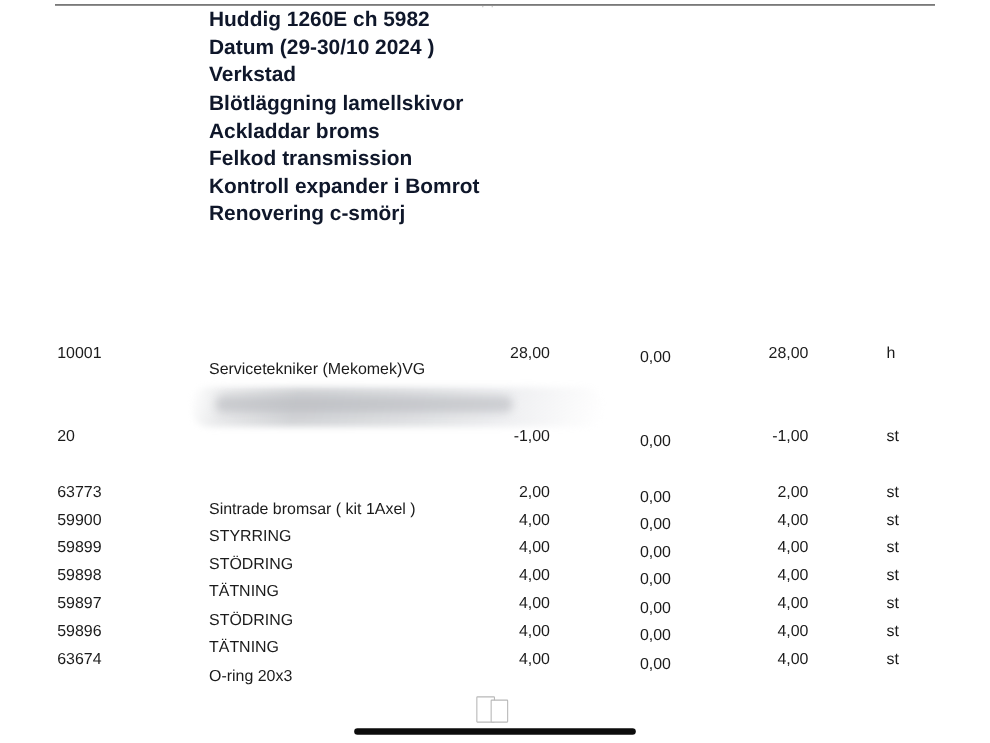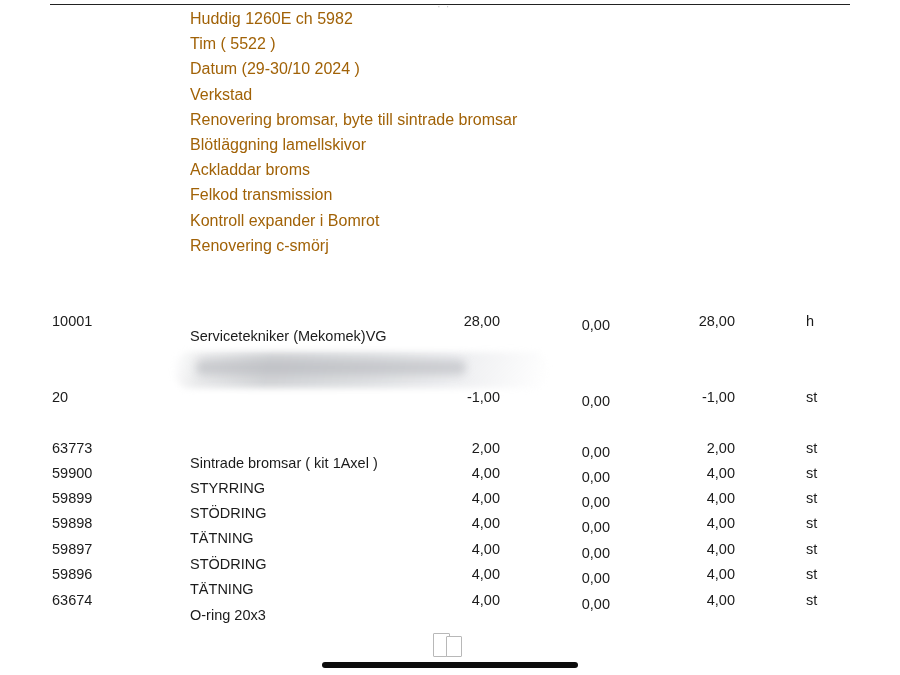--- a/index.html
+++ b/index.html
@@ -37,24 +37,25 @@
     color: #c9c9c9;
     letter-spacing: 1px;
   }
   .desc-block {
     position: absolute;
     left: 190px;
     top: 6px;
     width: 600px;
   }
   .desc-line {
-    font-size: 16px;
+    font-size: 19px;
     line-height: 25.2px;
-    color: #a16207;
-    white-space: nowrap;
+    color: #0f172a;
+    white-space: nowrap;
+    font-weight: bold;
   }
   .rows {
     position: absolute;
     left: 0;
     top: 0;
     width: 900px;
   }
   .row {
     position: absolute;
     left: 0;
@@ -178,24 +179,22 @@
 <body>
 
 <div class="page">
 
   <div class="top-rule"></div>
 
   <div class="faint-mark">· ·</div>
 
   <div class="desc-block">
       <div class="desc-line">Huddig 1260E ch 5982</div>
-      <div class="desc-line">Tim ( 5522 )</div>
       <div class="desc-line">Datum (29-30/10 2024 )</div>
       <div class="desc-line">Verkstad</div>
-      <div class="desc-line">Renovering bromsar, byte till sintrade bromsar</div>
       <div class="desc-line">Blötläggning lamellskivor</div>
       <div class="desc-line">Ackladdar broms</div>
       <div class="desc-line">Felkod transmission</div>
       <div class="desc-line">Kontroll expander i Bomrot</div>
       <div class="desc-line">Renovering c-smörj</div>
     </div>
 
   <div class="rows">
       <div class="row" style="top: 313px;">
         <div class="c-code">10001</div>

